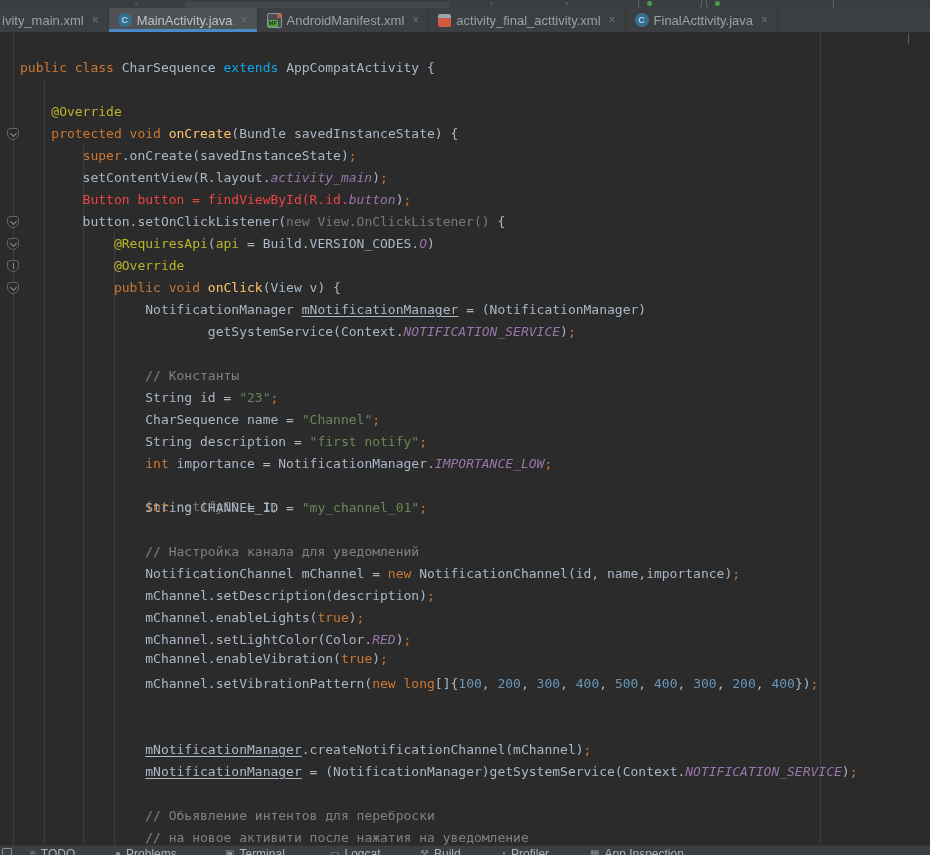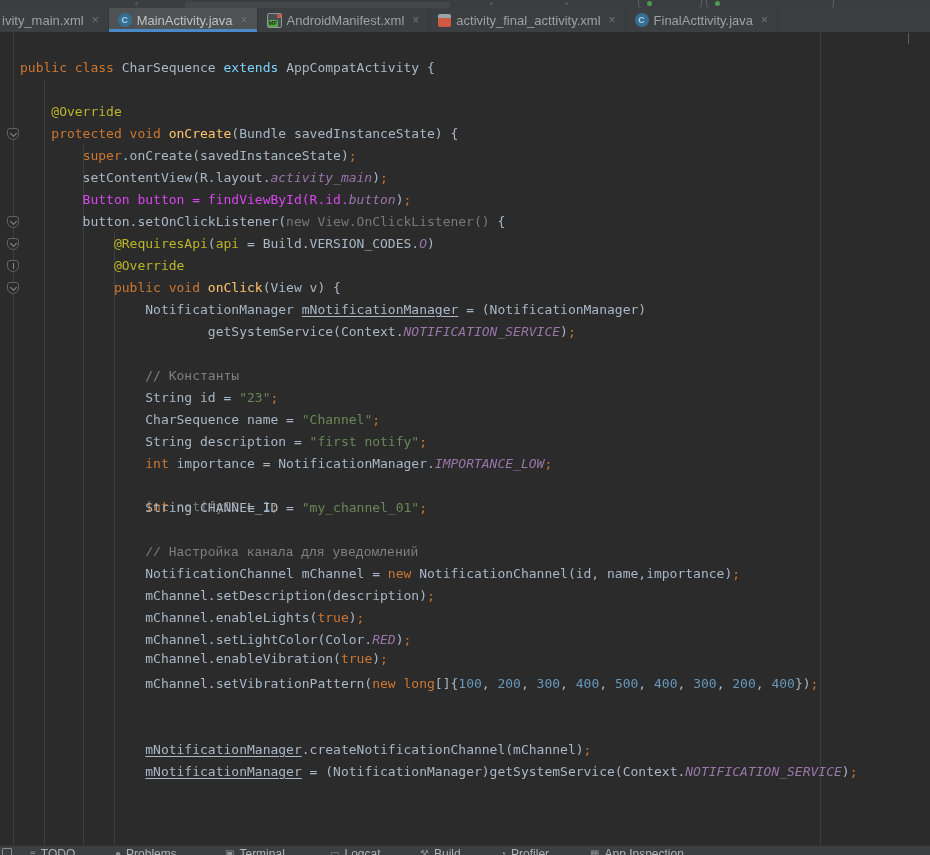--- a/index.html
+++ b/index.html
@@ -86,51 +86,51 @@
   </div>
 
 <div class="editor">
   <div class="vline" style="left:13px;top:0;height:813px"></div>
   <div class="vline" style="left:44px;top:48px;height:765px"></div>
   <div class="vline" style="left:83px;top:113px;height:700px"></div>
   <div class="vline" style="left:114px;top:200px;height:613px"></div>
   <div class="margin-line" style="left:820px;top:0;height:813px"></div>
   <div class="scroll-mark"></div>
   <div>
-      <div class="code-line" style="top: 25px;"><span style="color: rgb(204, 120, 50);">public class </span><span style="color: rgb(169, 183, 198);">CharSequence </span><span style="color: #7dd3fc;">extends </span><span style="color: rgb(169, 183, 198);">AppCompatActivity {</span></div>
+      <div class="code-line" style="top: 25px;"><span style="color: rgb(204, 120, 50);">public class </span><span style="color: rgb(169, 183, 198);">CharSequence </span><span style="color: #0ea5e9;">extends </span><span style="color: rgb(169, 183, 198);">AppCompatActivity {</span></div>
       <div class="code-line" style="top: 69px;"><span style="color: rgb(169, 183, 198);">    </span><span style="color: rgb(187, 181, 41);">@Override</span></div>
       <div class="code-line" style="top: 91px;"><span style="color: rgb(169, 183, 198);">    </span><span style="color: rgb(204, 120, 50);">protected void </span><span style="color: rgb(255, 198, 109);">onCreate</span><span style="color: rgb(169, 183, 198);">(Bundle savedInstanceState) {</span></div>
       <div class="code-line" style="top: 113px;"><span style="color: rgb(169, 183, 198);">        </span><span style="color: rgb(204, 120, 50);">super</span><span style="color: rgb(169, 183, 198);">.onCreate(savedInstanceState)</span><span style="color: rgb(204, 120, 50);">;</span></div>
       <div class="code-line" style="top: 135px;"><span style="color: rgb(169, 183, 198);">        setContentView(R.layout.</span><span style="color: rgb(152, 118, 170); font-style: italic;">activity_main</span><span style="color: rgb(169, 183, 198);">)</span><span style="color: rgb(204, 120, 50);">;</span></div>
-      <div class="code-line" style="top: 157px;"><span style="color: #d946ef;">        Button button = findViewById(R.id.</span><span style="color: rgb(152, 118, 170); font-style: italic;">button</span><span style="color: rgb(169, 183, 198);">)</span><span style="color: rgb(204, 120, 50);">;</span></div>
+      <div class="code-line" style="top: 157px;"><span style="color: #ef4444;">        Button button = findViewById(R.id.</span><span style="color: rgb(152, 118, 170); font-style: italic;">button</span><span style="color: rgb(169, 183, 198);">)</span><span style="color: rgb(204, 120, 50);">;</span></div>
       <div class="code-line" style="top: 179px;"><span style="color: rgb(169, 183, 198);">        button.setOnClickListener(</span><span style="color: rgb(120, 120, 120);">new View.OnClickListener()</span><span style="color: rgb(169, 183, 198);"> {</span></div>
       <div class="code-line" style="top: 201px;"><span style="color: rgb(169, 183, 198);">            </span><span style="color: rgb(187, 181, 41);">@RequiresApi</span><span style="color: rgb(169, 183, 198);">(</span><span style="color: rgb(187, 181, 41);">api</span><span style="color: rgb(169, 183, 198);"> = Build.VERSION_CODES.</span><span style="color: rgb(152, 118, 170); font-style: italic;">O</span><span style="color: rgb(169, 183, 198);">)</span></div>
       <div class="code-line" style="top: 223px;"><span style="color: rgb(169, 183, 198);">            </span><span style="color: rgb(187, 181, 41);">@Override</span></div>
       <div class="code-line" style="top: 245px;"><span style="color: rgb(169, 183, 198);">            </span><span style="color: rgb(204, 120, 50);">public void </span><span style="color: rgb(255, 198, 109);">onClick</span><span style="color: rgb(169, 183, 198);">(View v) {</span></div>
       <div class="code-line" style="top: 267px;"><span style="color: rgb(169, 183, 198);">                NotificationManager </span><span style="color: rgb(169, 183, 198); text-decoration: underline; text-underline-offset: 2px;">mNotificationManager</span><span style="color: rgb(169, 183, 198);"> = (NotificationManager)</span></div>
       <div class="code-line" style="top: 289px;"><span style="color: rgb(169, 183, 198);">                        getSystemService(Context.</span><span style="color: rgb(152, 118, 170); font-style: italic;">NOTIFICATION_SERVICE</span><span style="color: rgb(169, 183, 198);">)</span><span style="color: rgb(204, 120, 50);">;</span></div>
       <div class="code-line" style="top: 333px;"><span style="color: rgb(169, 183, 198);">                </span><span style="color: rgb(128, 128, 128);">// Константы</span></div>
       <div class="code-line" style="top: 355px;"><span style="color: rgb(169, 183, 198);">                String id = </span><span style="color: rgb(106, 135, 89);">"23"</span><span style="color: rgb(204, 120, 50);">;</span></div>
       <div class="code-line" style="top: 377px;"><span style="color: rgb(169, 183, 198);">                CharSequence name = </span><span style="color: rgb(106, 135, 89);">"Channel"</span><span style="color: rgb(204, 120, 50);">;</span></div>
       <div class="code-line" style="top: 399px;"><span style="color: rgb(169, 183, 198);">                String description = </span><span style="color: rgb(106, 135, 89);">"first notify"</span><span style="color: rgb(204, 120, 50);">;</span></div>
       <div class="code-line" style="top: 421px;"><span style="color: rgb(169, 183, 198);">                </span><span style="color: rgb(204, 120, 50);">int</span><span style="color: rgb(169, 183, 198);"> importance = NotificationManager.</span><span style="color: rgb(152, 118, 170); font-style: italic;">IMPORTANCE_LOW</span><span style="color: rgb(204, 120, 50);">;</span></div>
       <div class="code-line" style="top: 464px;"><span style="color: rgb(169, 183, 198);">                </span><span style="color: rgb(204, 120, 50);">int</span><span style="color: rgb(120, 120, 120);"> notifyID</span><span style="color: rgb(169, 183, 198);"> = </span><span style="color: rgb(104, 151, 187);">1</span><span style="color: rgb(204, 120, 50);">;</span></div>
       <div class="code-line" style="top: 465px;"><span style="color: rgb(169, 183, 198);">                String CHANNEL_ID = </span><span style="color: rgb(106, 135, 89);">"my_channel_01"</span><span style="color: rgb(204, 120, 50);">;</span></div>
-      <div class="code-line" style="top: 509px;"><span style="color: rgb(169, 183, 198);">                </span><span style="color: rgb(128, 128, 128); font-family: Liberation Mono, monospace;">// Настройка канала для уведомлений</span></div>
+      <div class="code-line" style="top: 509px;"><span style="color: rgb(169, 183, 198);">                </span><span style="color: rgb(128, 128, 128);">// Настройка канала для уведомлений</span></div>
       <div class="code-line" style="top: 531px;"><span style="color: rgb(169, 183, 198); text-align: right;">                NotificationChannel mChannel = </span><span style="color: rgb(204, 120, 50);">new</span><span style="color: rgb(169, 183, 198);"> NotificationChannel(id, name,importance)</span><span style="color: rgb(204, 120, 50);">;</span></div>
       <div class="code-line" style="top: 553px;"><span style="color: rgb(169, 183, 198);">                mChannel.setDescription(description)</span><span style="color: rgb(204, 120, 50);">;</span></div>
       <div class="code-line" style="top: 575px;"><span style="color: rgb(169, 183, 198);">                mChannel.enableLights(</span><span style="color: rgb(204, 120, 50);">true</span><span style="color: rgb(169, 183, 198);">)</span><span style="color: rgb(204, 120, 50);">;</span></div>
       <div class="code-line" style="top: 597px;"><span style="color: rgb(169, 183, 198);">                mChannel.setLightColor(Color.</span><span style="color: rgb(152, 118, 170); font-style: italic;">RED</span><span style="color: rgb(169, 183, 198);">)</span><span style="color: rgb(204, 120, 50);">;</span></div>
       <div class="code-line" style="top: 616px;"><span style="color: rgb(169, 183, 198);">                mChannel.enableVibration(</span><span style="color: rgb(204, 120, 50);">true</span><span style="color: rgb(169, 183, 198);">)</span><span style="color: rgb(204, 120, 50);">;</span></div>
       <div class="code-line" style="top: 641px;"><span style="color: rgb(169, 183, 198);">                mChannel.setVibrationPattern(</span><span style="color: rgb(204, 120, 50);">new long</span><span style="color: rgb(169, 183, 198);">[]{</span><span style="color: rgb(104, 151, 187);">100</span><span style="color: rgb(169, 183, 198);">, </span><span style="color: rgb(104, 151, 187);">200</span><span style="color: rgb(169, 183, 198);">, </span><span style="color: rgb(104, 151, 187);">300</span><span style="color: rgb(169, 183, 198);">, </span><span style="color: rgb(104, 151, 187);">400</span><span style="color: rgb(169, 183, 198);">, </span><span style="color: rgb(104, 151, 187);">500</span><span style="color: rgb(169, 183, 198);">, </span><span style="color: rgb(104, 151, 187);">400</span><span style="color: rgb(169, 183, 198);">, </span><span style="color: rgb(104, 151, 187);">300</span><span style="color: rgb(169, 183, 198);">, </span><span style="color: rgb(104, 151, 187);">200</span><span style="color: rgb(169, 183, 198);">, </span><span style="color: rgb(104, 151, 187);">400</span><span style="color: rgb(169, 183, 198);">})</span><span style="color: rgb(204, 120, 50);">;</span></div>
       <div class="code-line" style="top: 685px;"><span style="color: rgb(169, 183, 198);">                </span></div>
       <div class="code-line" style="top: 707px;"><span style="color: rgb(169, 183, 198);">                </span><span style="color: rgb(169, 183, 198); text-decoration: underline; text-underline-offset: 2px;">mNotificationManager</span><span style="color: rgb(169, 183, 198);">.createNotificationChannel(mChannel)</span><span style="color: rgb(204, 120, 50);">;</span></div>
       <div class="code-line" style="top: 729px;"><span style="color: rgb(169, 183, 198);">                </span><span style="color: rgb(169, 183, 198); text-decoration: underline; text-underline-offset: 2px;">mNotificationManager</span><span style="color: rgb(169, 183, 198);"> = (NotificationManager)getSystemService(Context.</span><span style="color: rgb(152, 118, 170); font-style: italic;">NOTIFICATION_SERVICE</span><span style="color: rgb(169, 183, 198);">)</span><span style="color: rgb(204, 120, 50);">;</span></div>
-      <div class="code-line" style="top: 773px;"><span style="color: rgb(169, 183, 198);">                </span></div>
-      <div class="code-line" style="top: 795px;"><span style="color: rgb(169, 183, 198);">                </span></div>
+      <div class="code-line" style="top: 773px;"><span style="color: rgb(169, 183, 198);">                </span><span style="color: rgb(128, 128, 128);">// Обьявление интентов для переброски</span></div>
+      <div class="code-line" style="top: 795px;"><span style="color: rgb(169, 183, 198);">                </span><span style="color: rgb(128, 128, 128);">// на новое активити после нажатия на уведомление</span></div>
     </div>
   <div>
       <div class="fold fold-chevron" style="top: 96px;"></div>
       <div class="fold fold-chevron" style="top: 184px;"></div>
       <div class="fold fold-chevron" style="top: 206px;"></div>
       <div class="fold fold-bar" style="top: 228px;"></div>
       <div class="fold fold-chevron" style="top: 250px;"></div>
     </div>
 </div>
 

